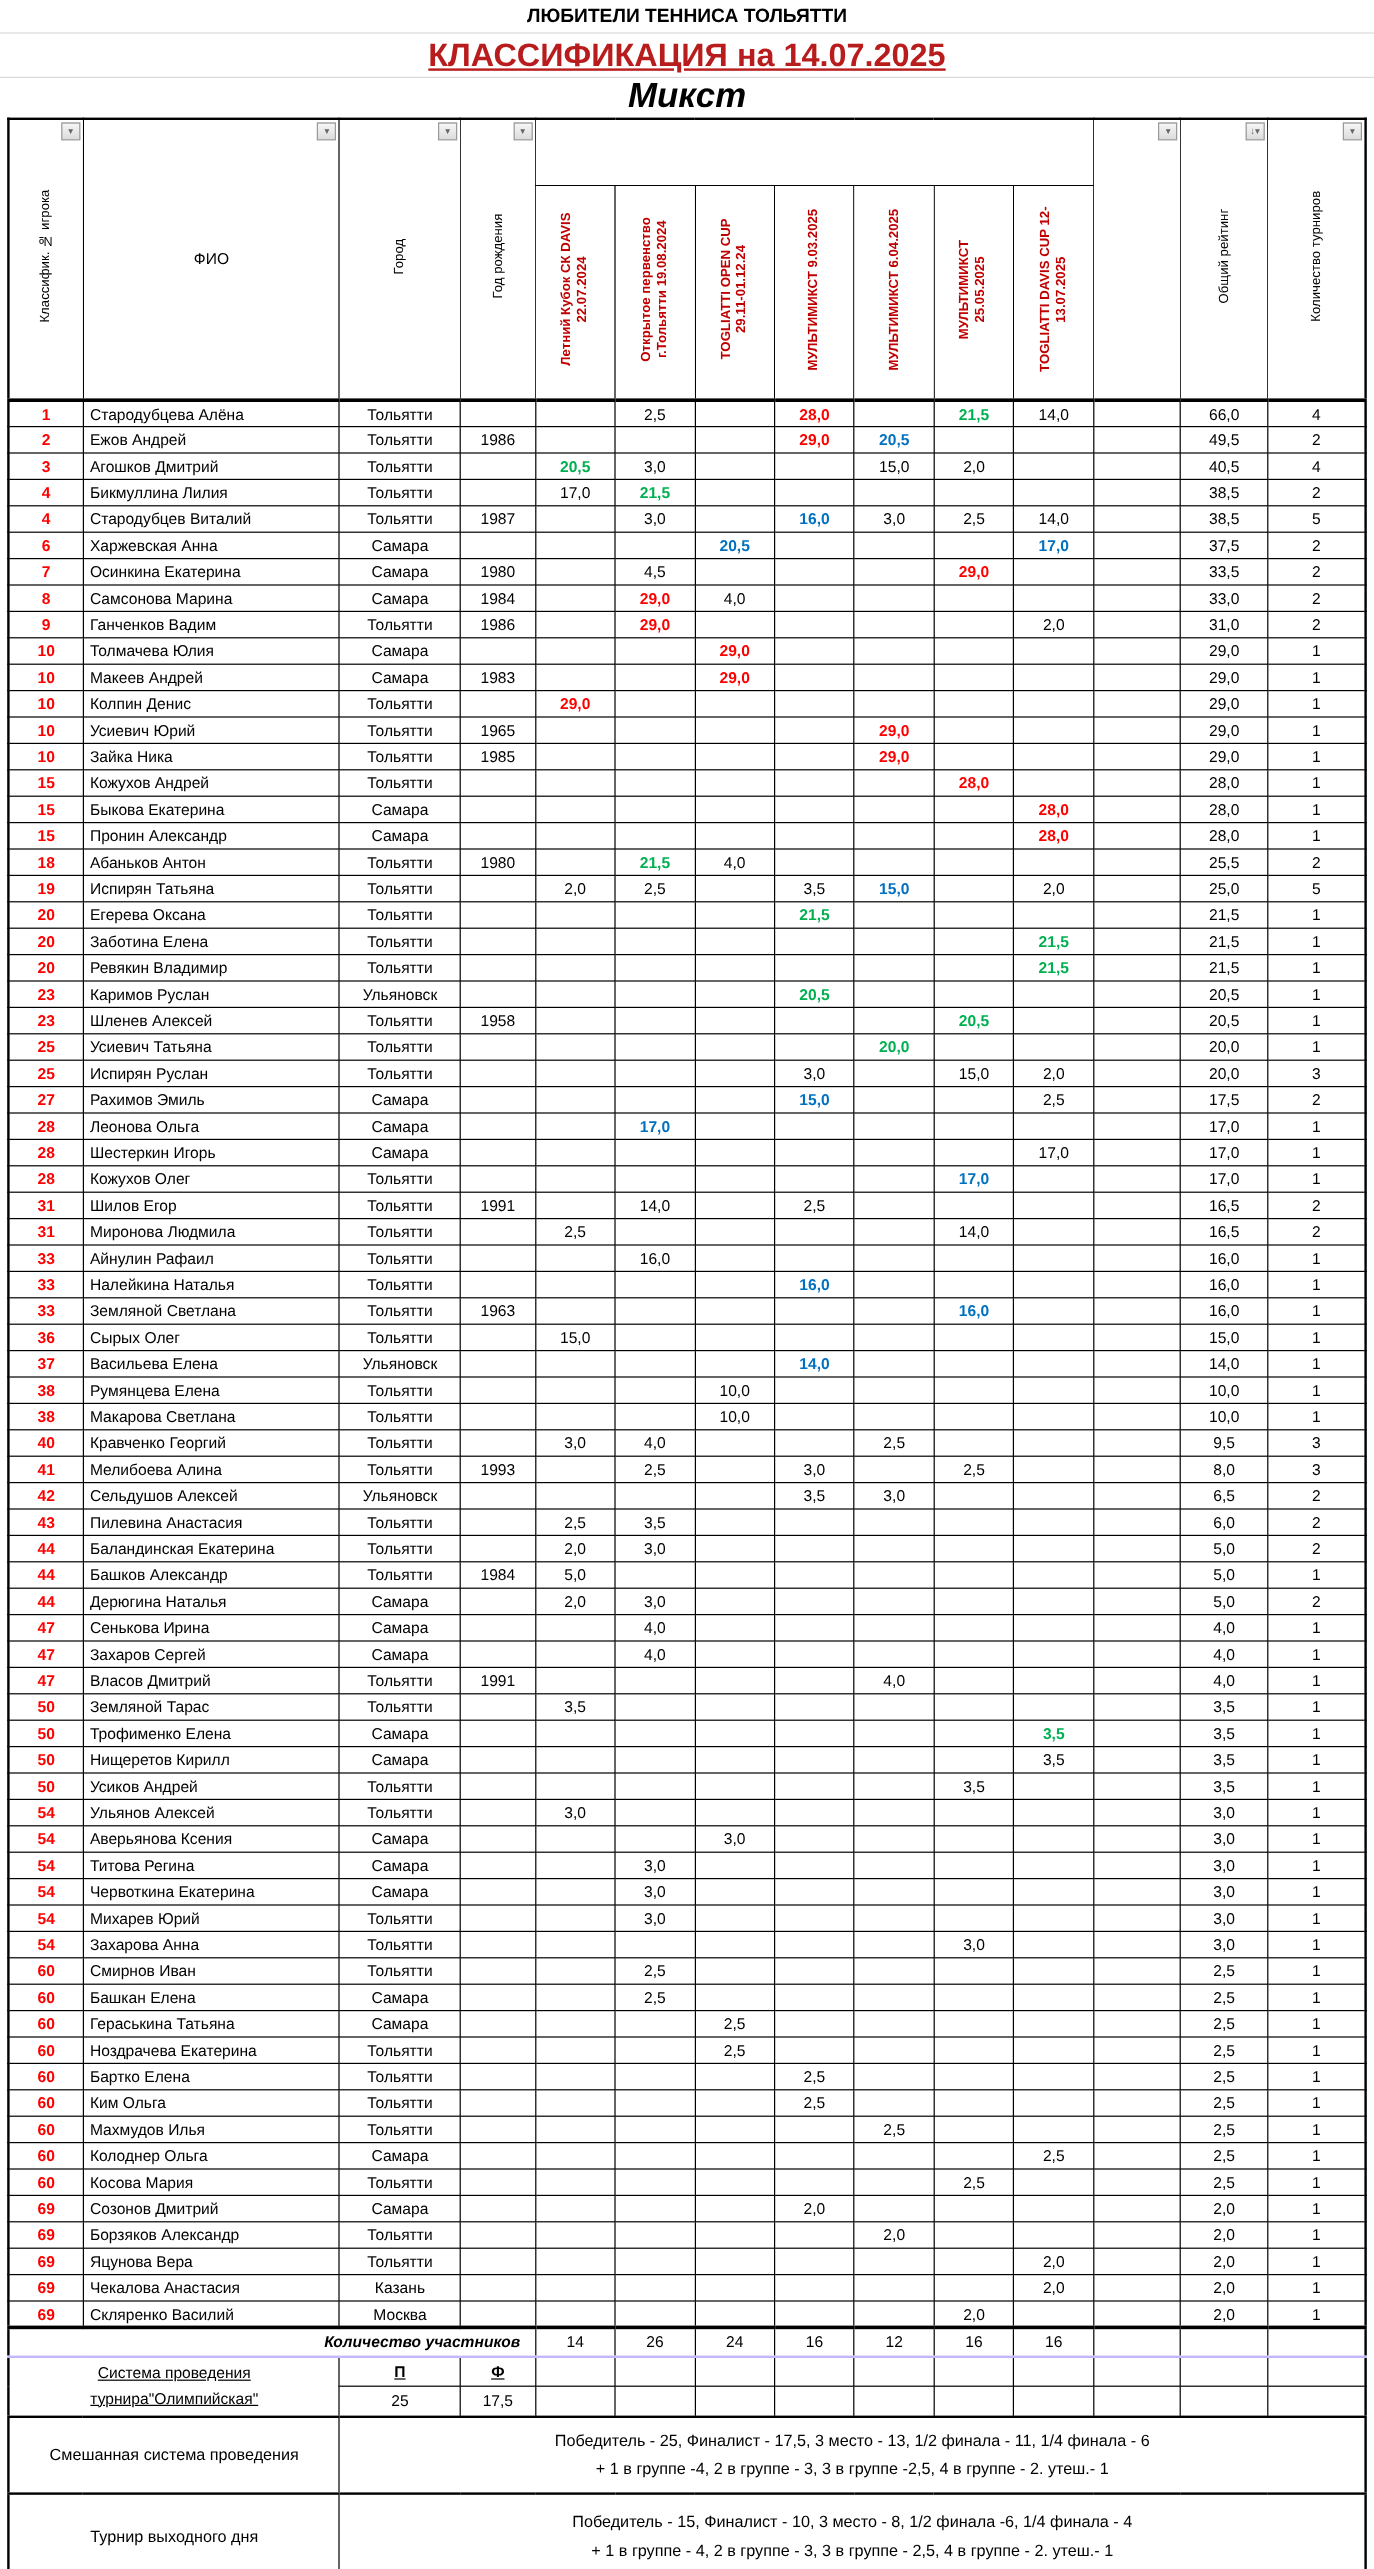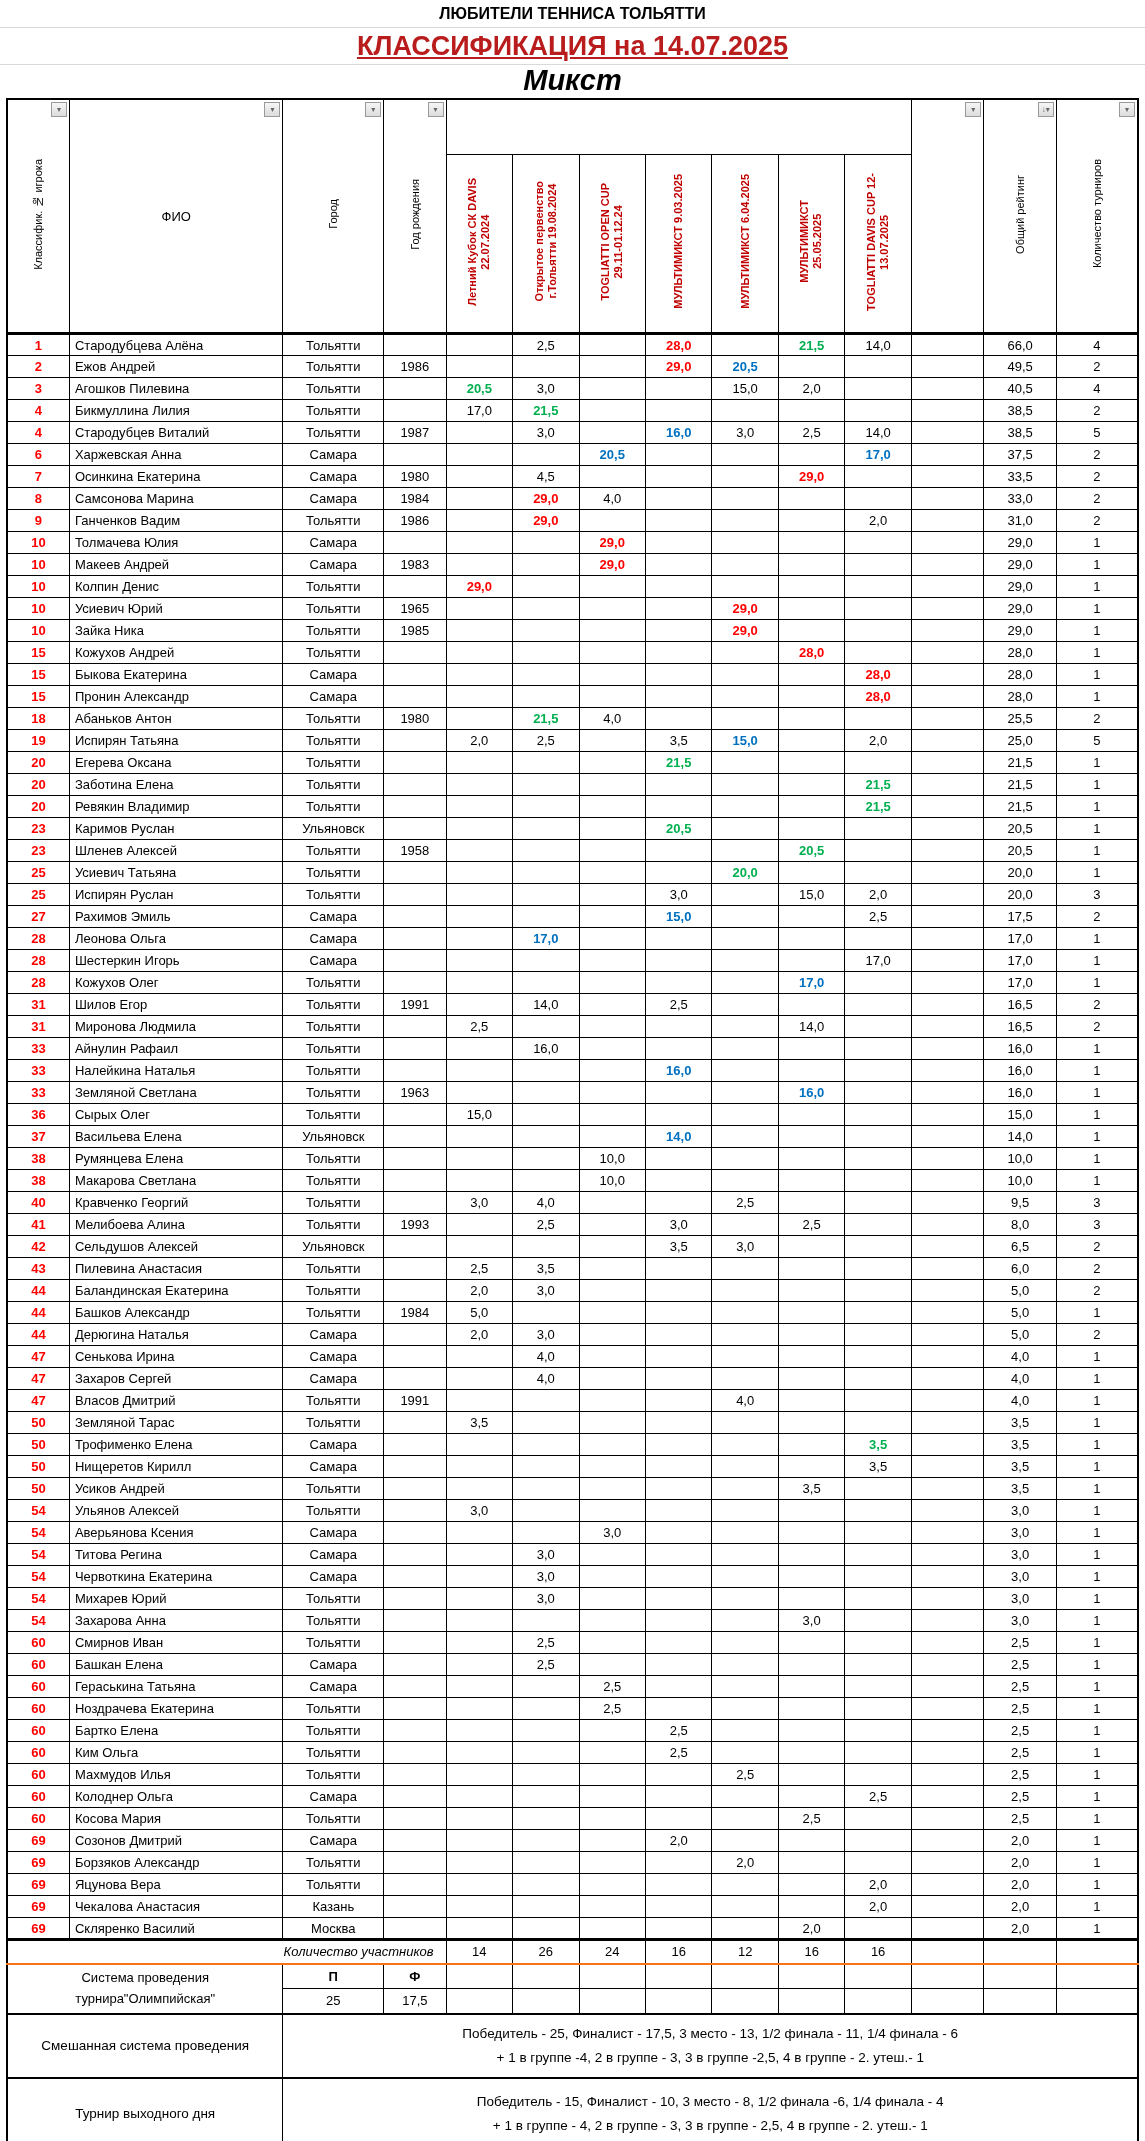--- a/index.html
+++ b/index.html
@@ -37,23 +37,23 @@
   td.rank { color:#f00; font-weight:bold; font-size:13px; }
   td.name { text-align:left; padding-left:5px; font-size:13px; white-space:nowrap; }
   td.city, td.year { font-size:13px; }
   td.score, td.total, td.count { font-size:13px; }
   .c-r { color:#ff0000; font-weight:bold; }
   .c-g { color:#00b050; font-weight:bold; }
   .c-b { color:#0070c0; font-weight:bold; }
   
   tr.r-participants { height:24px; }
   tr.r-participants td { border-top:2px solid #000; font-size:13px; }
-  td.plabel { text-align:right; padding-right:12px; font-style:italic; font-weight:normal;margin-top:19px; }
+  td.plabel { text-align:right; padding-right:12px; font-style:italic; font-weight:bold;margin-top:19px; }
   tr.r-pf1, tr.r-pf2 { height:25px; }
-  tr.r-pf1 td { border-top:2px solid #f97316; font-size:13px; }
+  tr.r-pf1 td { border-top:2px solid #c4b5fd; font-size:13px;text-decoration:underline; }
   tr.r-pf2 td { font-size:13px; }
   td.syslabel { font-size:13.5px; line-height:1.6; }
   td.pf { font-weight:bold; font-size:14px; }
   tr.r-mixed td, tr.r-weekend td { border-top:2px solid #000; font-size:13.5px; }
   tr.r-mixed { height:64px;padding-left:21px; }
   tr.r-weekend { height:72px; }
   td.btext { line-height:1.75; white-space:pre-line; }
   td.blabel { font-size:13.5px; }
 </style>
 </head>
@@ -157,21 +157,21 @@
           <td class="score c-r">29,0</td>
           <td class="score c-b">20,5</td>
           <td class="score"></td>
           <td class="score"></td>
           <td class="score"></td>
           <td class="total">49,5</td>
           <td class="count">2</td>
         </tr>
         <tr>
           <td class="rank">3</td>
-          <td class="name">Агошков Пилевина</td>
+          <td class="name">Агошков Дмитрий</td>
           <td class="city">Тольятти</td>
           <td class="year"></td>
           <td class="score c-g">20,5</td>
           <td class="score">3,0</td>
           <td class="score"></td>
           <td class="score"></td>
           <td class="score">15,0</td>
           <td class="score">2,0</td>
           <td class="score"></td>
           <td class="score"></td>

